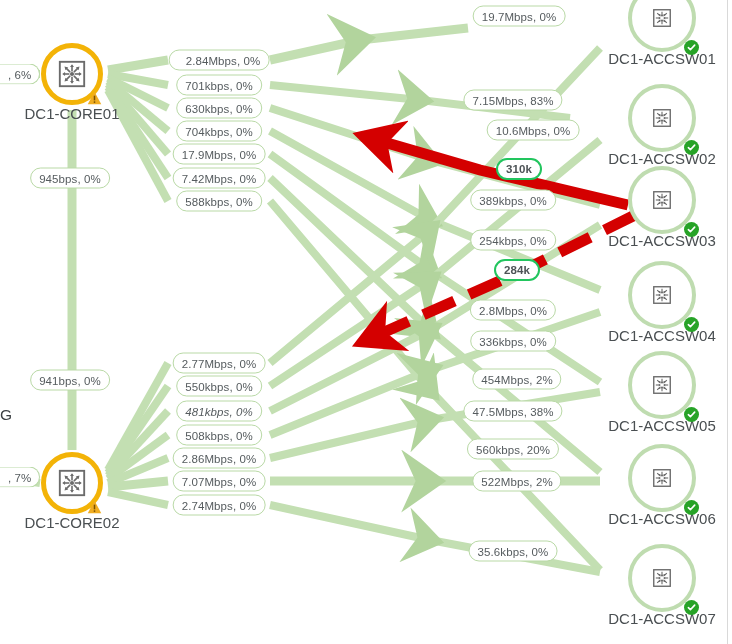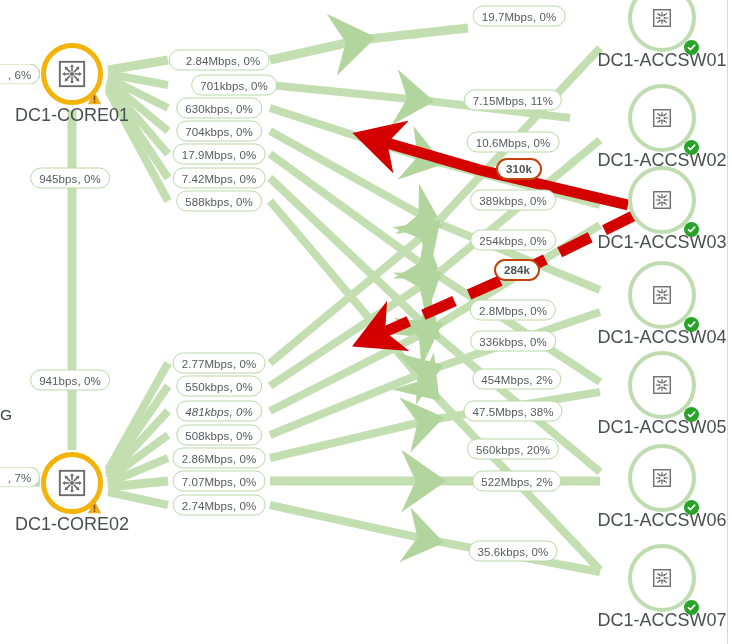--- a/index.html
+++ b/index.html
@@ -18,41 +18,41 @@
     border-radius:11px;
     background:#ffffff;
     color:#555b5e;
     font-size:11.5px;
     letter-spacing:.1px;
     white-space:nowrap;
     transform:translate(-50%,-50%);
     padding:0 8px;
   }
   .pill.alarm{
-    border:2px solid #c2410c;
+    border:2px solid #22c55e;
     border-radius:11px;
     color:#4d5356;
     font-weight:bold;
     height:22px;
   }
   .pill.clip-left{transform:translate(0,-50%);border-top-left-radius:0;border-bottom-left-radius:0;border-left:none;}
 
   
   .node{position:absolute;transform:translate(-50%,-50%);}
   .node .ring{
     box-sizing:border-box;
     border-radius:50%;
     display:flex;align-items:center;justify-content:center;
     background:#ffffff;
   }
   .node.core .ring{width:62px;height:62px;border:5px solid #f3b307;}
   .node.acc  .ring{width:68px;height:68px;border:4px solid #bfdcb0;}
   .node .label{
     position:absolute;left:50%;transform:translateX(-50%);
-    white-space:nowrap;color:#4a4f52;font-size:18px;
+    white-space:nowrap;color:#4a4f52;font-size:15px;
   }
   .node.core .label{top:62px;}
   .node.acc  .label{top:66px;}
 
   .glyph{display:block;}
 
   .badge-ok{
     position:absolute;width:15px;height:15px;border-radius:50%;
     background:#27a327;display:flex;align-items:center;justify-content:center;
   }
@@ -123,38 +123,38 @@
     <g fill="none" stroke="#d40000" stroke-linecap="butt">
       <path d="M628,205 L480,170 L363,136" stroke-width="11" marker-end="url(#mkAlarm)"></path>
       <path d="M635,215 L520,272 L362,342" stroke-width="11" stroke-dasharray="34 16" marker-end="url(#mkAlarm)"></path>
     </g>
   </svg>
 
   <div class="right-rule"></div>
 
   <div id="pills">
       <div class="pill" style="left: 219px; top: 60px; padding-left: 16px;">2.84Mbps,  0%</div>
-      <div class="pill" style="left: 234px; top: 85px;">701kbps,  0%</div>
+      <div class="pill" style="left: 219px; top: 85px;">701kbps,  0%</div>
       <div class="pill" style="left: 219px; top: 108px;">630kbps,  0%</div>
       <div class="pill" style="left: 219px; top: 131px;">704kbps,  0%</div>
       <div class="pill" style="left: 219px; top: 154px;">17.9Mbps,  0%</div>
       <div class="pill" style="left: 219px; top: 178px;">7.42Mbps,  0%</div>
       <div class="pill" style="left: 219px; top: 201px;">588kbps,  0%</div>
       <div class="pill" style="left: 70px; top: 178px;">945bps,  0%</div>
       <div class="pill" style="left: 70px; top: 380px;">941bps,  0%</div>
       <div class="pill" style="left: 219px; top: 363px;">2.77Mbps,  0%</div>
       <div class="pill" style="left: 219px; top: 386px;">550kbps,  0%</div>
       <div class="pill" style="left: 219px; top: 411px; font-style: italic;">481kbps,  0%</div>
       <div class="pill" style="left: 219px; top: 435px;">508kbps,  0%</div>
       <div class="pill" style="left: 219px; top: 458px;">2.86Mbps,  0%</div>
       <div class="pill" style="left: 219px; top: 481px;">7.07Mbps,  0%</div>
       <div class="pill" style="left: 219px; top: 505px;">2.74Mbps,  0%</div>
       <div class="pill" style="left: 519px; top: 16px;">19.7Mbps,  0%</div>
-      <div class="pill" style="left: 513px; top: 100px;">7.15Mbps,  11%</div>
-      <div class="pill" style="left: 513px; top: 130px; margin-top: 12px;">10.6Mbps,  0%</div>
+      <div class="pill" style="left: 513px; top: 100px;">7.15Mbps,  83%</div>
+      <div class="pill" style="left: 533px; top: 130px;">10.6Mbps,  0%</div>
       <div class="pill alarm" style="left: 519px; top: 169px;">310k</div>
       <div class="pill" style="left: 513px; top: 200px;">389kbps,  0%</div>
       <div class="pill" style="left: 513px; top: 240px;">254kbps,  0%</div>
       <div class="pill alarm" style="left: 517px; top: 270px;">284k</div>
       <div class="pill" style="left: 513px; top: 310px;">2.8Mbps,  0%</div>
       <div class="pill" style="left: 513px; top: 341px;">336kbps,  0%</div>
       <div class="pill" style="left: 517px; top: 379px;">454Mbps,  2%</div>
       <div class="pill" style="left: 513px; top: 411px;">47.5Mbps,  38%</div>
       <div class="pill" style="left: 513px; top: 449px;">560kbps,  20%</div>
       <div class="pill" style="left: 517px; top: 481px;">522Mbps,  2%</div>

